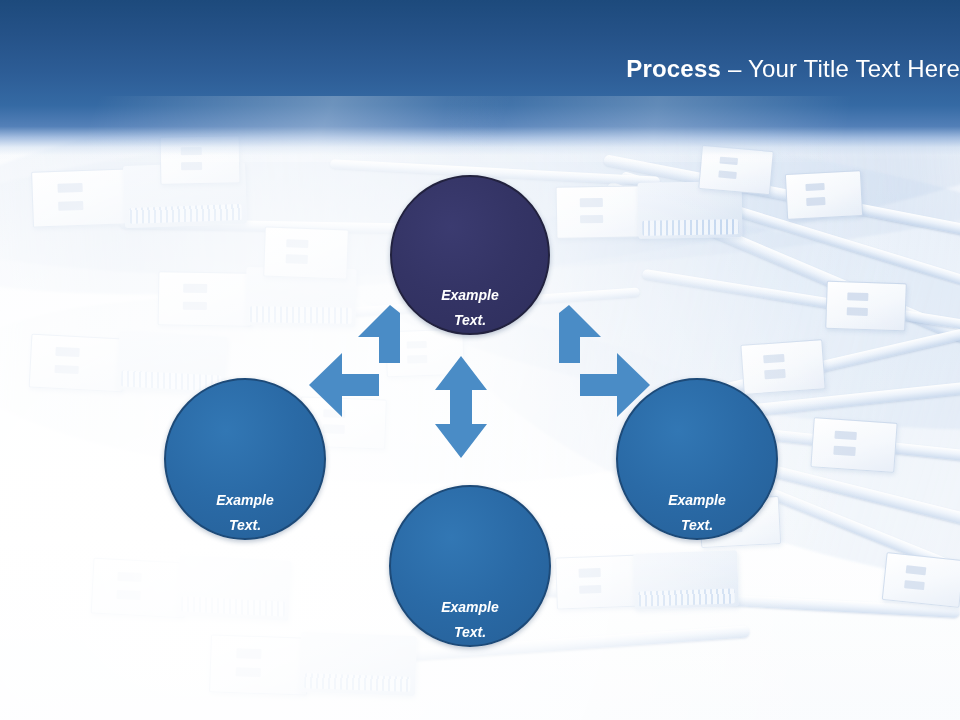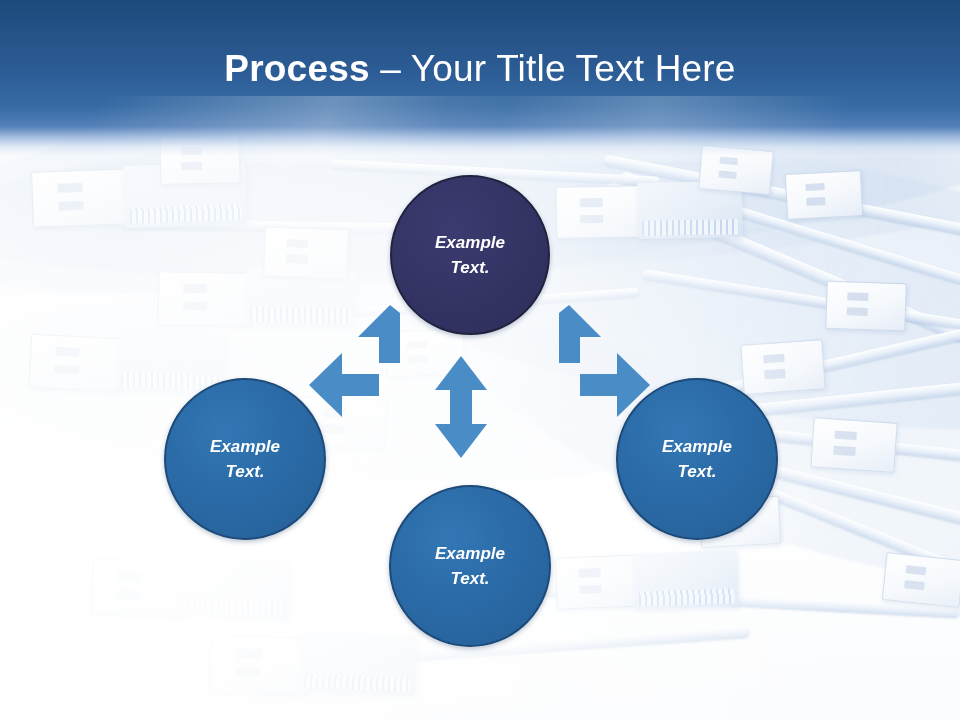--- a/index.html
+++ b/index.html
@@ -116,49 +116,49 @@
     background:
       linear-gradient(112deg, rgba(255,255,255,0) 10%, rgba(255,255,255,.28) 34%, rgba(255,255,255,0) 52%),
       linear-gradient(98deg, rgba(255,255,255,0) 46%, rgba(255,255,255,.22) 68%, rgba(255,255,255,0) 88%);
     pointer-events: none;
   }
 
   .slide-title {
     position: absolute;
     left: 0; top: 48px;
     width: 960px;
-    text-align: center;
+    text-align: right;
     color: #ffffff;
-    font-size: 37px;
+    font-size: 24px;
     line-height: 42px;
     letter-spacing: .2px;
     white-space: nowrap;
   }
   .slide-title .strong { font-weight: bold; }
   .slide-title .light  { font-weight: normal; }
 
   
   .arrow-layer {
     position: absolute;
     inset: 0;
     pointer-events: none;
   }
 
   
   .node {
     position: absolute;
     border-radius: 50%;
     display: flex;
-    align-items: center;
+    align-items: flex-end;
     justify-content: center;
     text-align: center;
     color: #ffffff;
     font-weight: bold;
     font-style: italic;
-    font-size: 17px;
+    font-size: 14px;
     line-height: 25px;
     box-shadow: 0 2px 5px rgba(40,70,110,.30);
   }
   .node-label { display: block; padding: 0 10px; }
 
   .node-dark {
     background: radial-gradient(circle at 38% 32%, #3b3b70 0%, #343465 46%, #2e2e5c 100%);
     border: 2px solid #22223f;
   }
   .node-blue {

